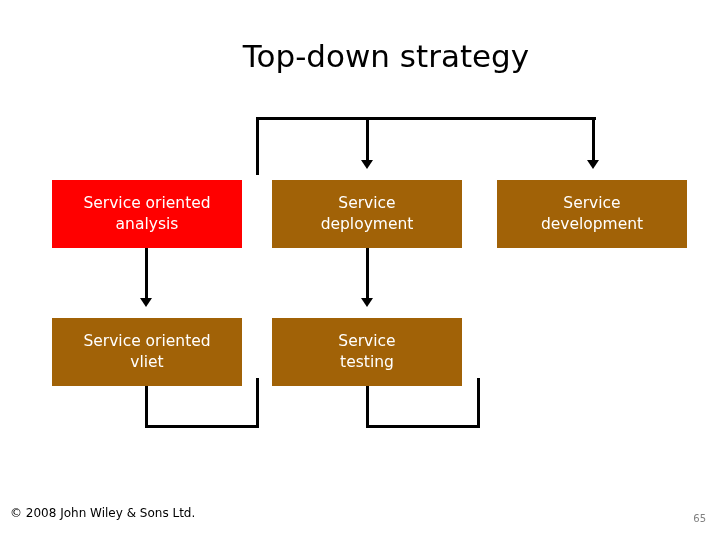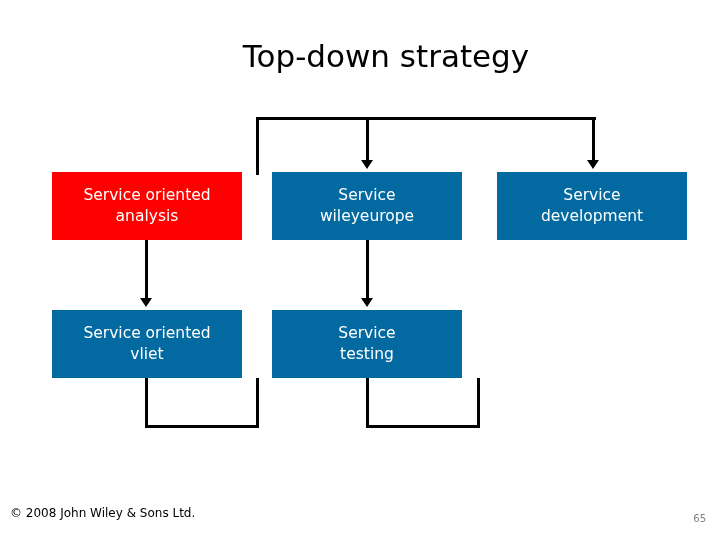--- a/index.html
+++ b/index.html
@@ -36,22 +36,23 @@
     box-sizing: border-box;
     display: flex;
     align-items: center;
     justify-content: center;
     text-align: center;
     color: #ffffff;
     font-size: 15.5px;
     line-height: 1.35;
     font-family: "DejaVu Sans", sans-serif;
     padding: 4px 6px;
+    margin-top: 8px;
   }
-  .box-blue { background: #0369a1; }
+  .box-blue { background: #a16207; }
   .box-red  { background: #ff0000; }
 
   
   .line {
     position: absolute;
     background: #000000;
   }
   .arrowhead {
     position: absolute;
     width: 0;
@@ -112,21 +113,21 @@
   <div class="box box-red" style="left:52px; top:172px; width:190px; height:68px;">
     <span>
       <span>Service oriented</span><br>
       <span>analysis</span>
     </span>
   </div>
 
   <div class="box box-blue" style="left:272px; top:172px; width:190px; height:68px;">
     <span>
       <span>Service</span><br>
-      <span>wileyeurope</span>
+      <span>deployment</span>
     </span>
   </div>
 
   <div class="box box-blue" style="left:497px; top:172px; width:190px; height:68px;">
     <span>
       <span>Service</span><br>
       <span>development</span>
     </span>
   </div>
 

